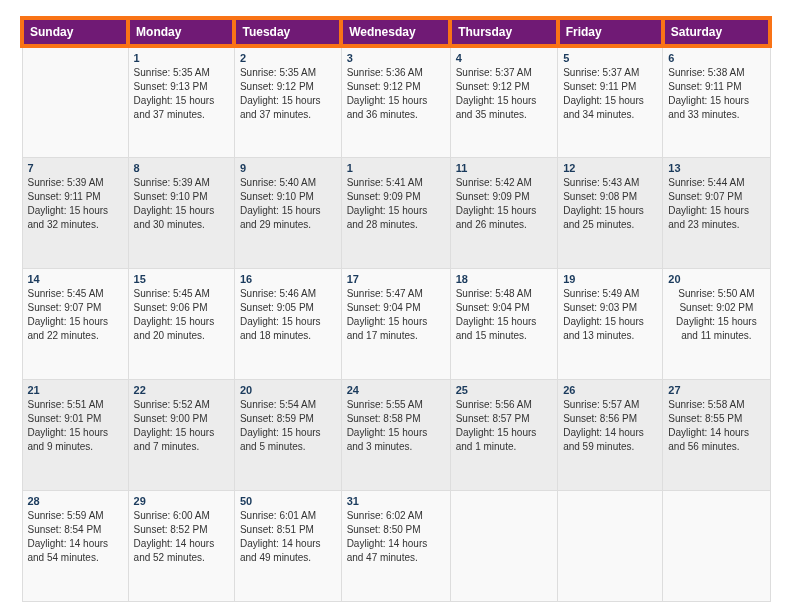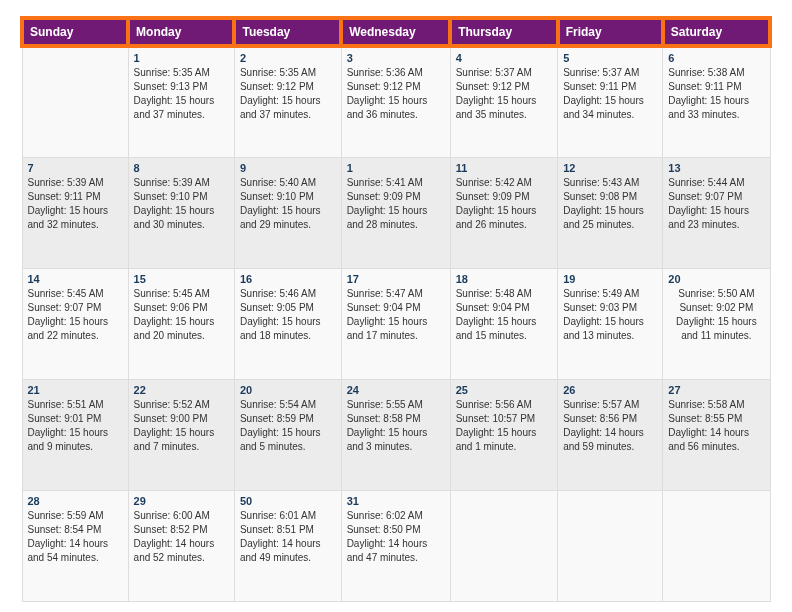--- a/index.html
+++ b/index.html
@@ -273,21 +273,21 @@
           <td>
             <div class="day-number">24</div>
             <div class="cell-content" style="white-space: pre-line;">Sunrise: 5:55 AM
 Sunset: 8:58 PM
 Daylight: 15 hours
 and 3 minutes.</div>
           </td>
           <td>
             <div class="day-number">25</div>
             <div class="cell-content" style="white-space: pre-line;">Sunrise: 5:56 AM
-Sunset: 10:57 PM
+Sunset: 8:57 PM
 Daylight: 15 hours
 and 1 minute.</div>
           </td>
           <td>
             <div class="day-number">26</div>
             <div class="cell-content" style="white-space: pre-line;">Sunrise: 5:57 AM
 Sunset: 8:56 PM
 Daylight: 14 hours
 and 59 minutes.</div>
           </td>

